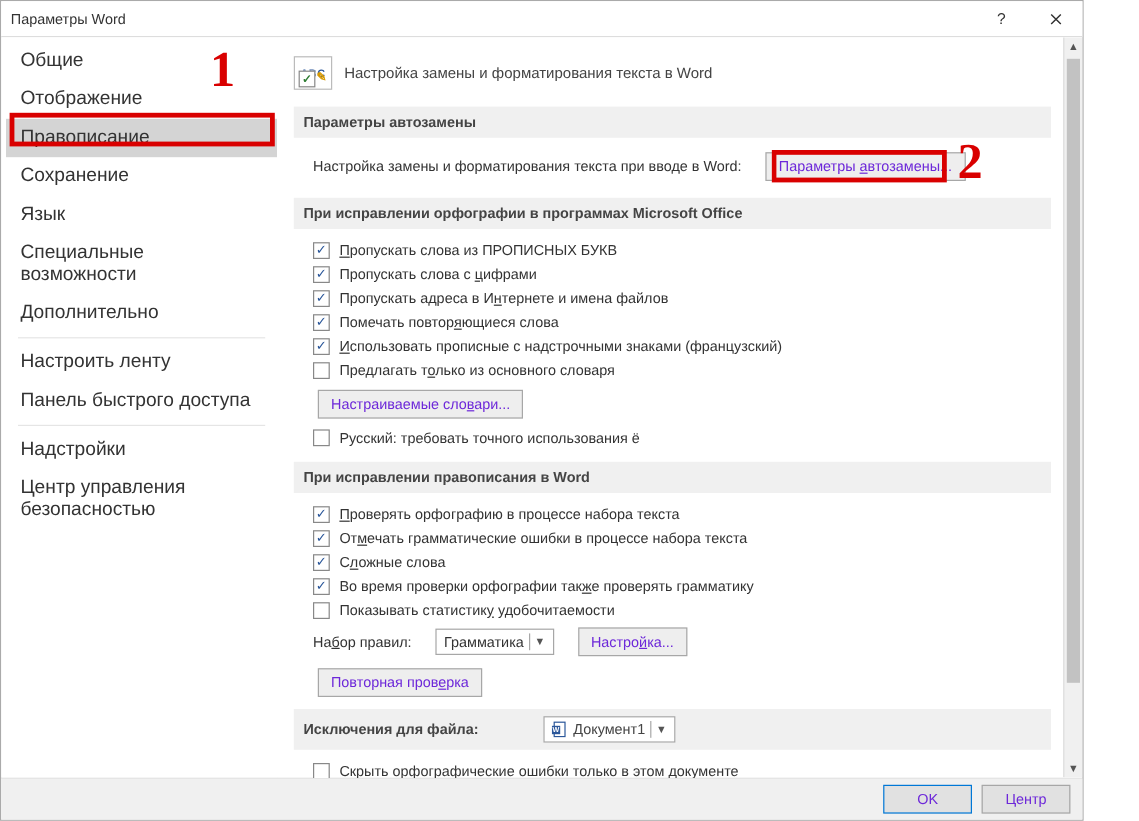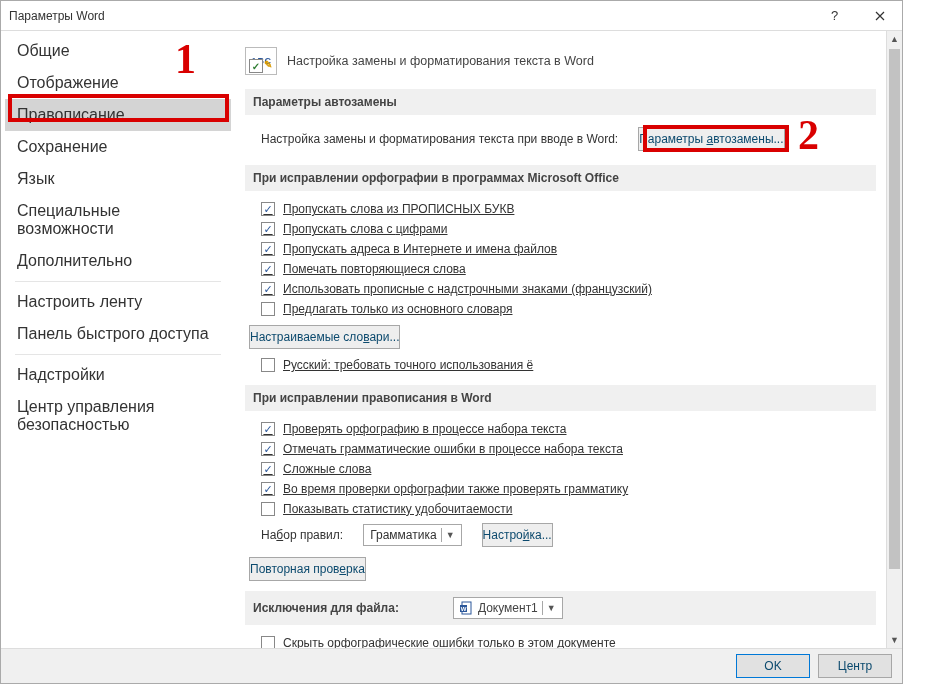--- a/index.html
+++ b/index.html
@@ -118,48 +118,47 @@
     font-weight: 600;
     color: #444;
     margin: 10px 0 8px 0;
   }
   .row {
     display: flex; align-items: flex-end;
     gap: 8px;
     padding: 3px 0 3px 16px;
     font-size: 12px;
     color: #333;
-    text-decoration: underline;
   }
   .chk {
     width: 14px; height: 14px;
     border: 1px solid #888;
     background: #fff;
     display: inline-flex;
     align-items: center; justify-content: center;
     flex-shrink: 0;
   }
   .chk.on::after {
     content: "✓";
     font-size: 11px;
     color: #2b579a;
     line-height: 1;
   }
   .btn {
     display: inline-flex;
     align-items: center;
-    padding: 3px 0;
+    padding: 3px 10px;
     border: 1px solid #a7a7a7;
     background: #eee;
     font-size: 12px;
-    color: #0c4a6e;
+    color: #6d28d9;
     cursor: pointer;
     min-height: 24px;
   }
-  .btn-row { margin: 6px 0 6px 4px; }
+  .btn-row { margin: 6px 0 6px 20px; }
   .label-row {
     display: flex; align-items: center; gap: 20px;
     padding: 4px 0 4px 16px;
     font-size: 12px;
   }
   .select {
     display: inline-flex; align-items: center;
     border: 1px solid #a7a7a7;
     background: #fff;
     min-height: 22px;

